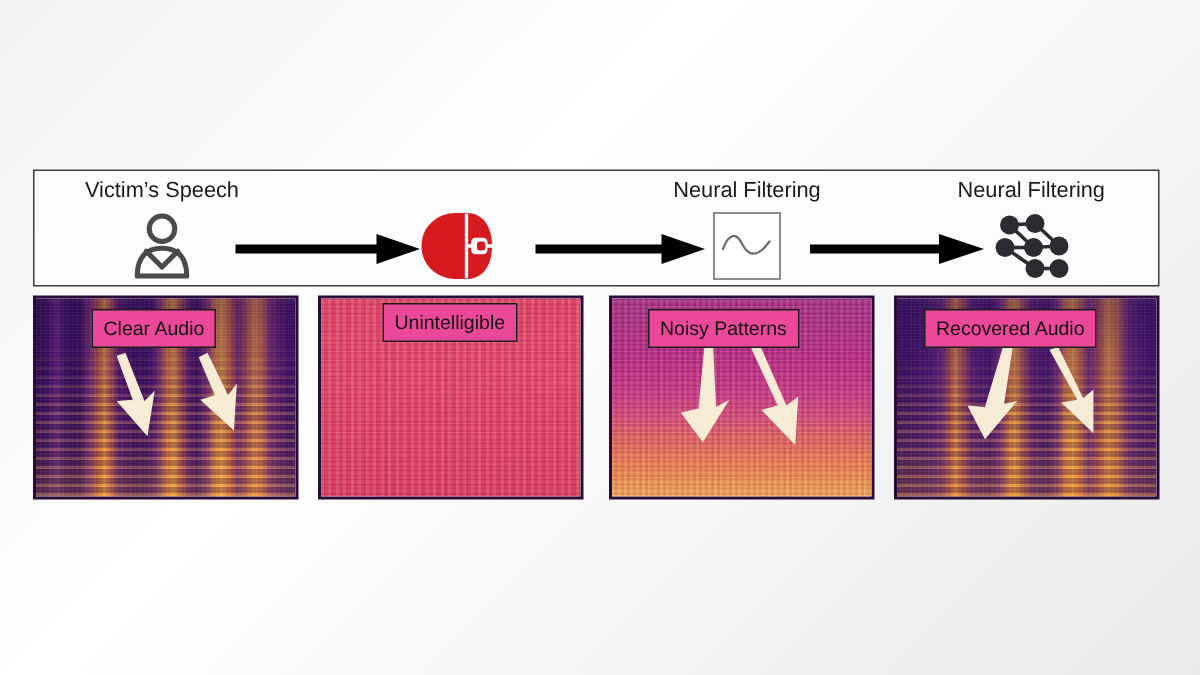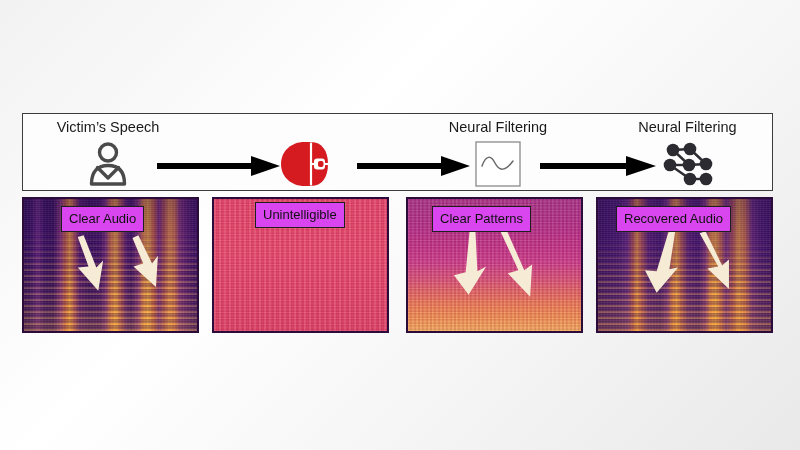--- a/index.html
+++ b/index.html
@@ -77,21 +77,21 @@
   .spec-noise {
     position: absolute; inset: 0;
     opacity: .30;
     background-image:
       repeating-linear-gradient(0deg, rgba(255,255,255,.16) 0px, rgba(255,255,255,.16) 1px, rgba(0,0,0,.14) 1px, rgba(0,0,0,.14) 2px),
       repeating-linear-gradient(90deg, rgba(255,255,255,.10) 0px, rgba(255,255,255,.10) 1px, rgba(0,0,0,.10) 1px, rgba(0,0,0,.10) 3px);
   }
 
   .callout {
     position: absolute;
-    background: #d946ef;
+    background: #ec4899;
     border: 1.6px solid #1e1e1e;
     color: #111;
     font-size: 13px;
     line-height: 1;
     padding: 5px 7px 6px 7px;
     white-space: nowrap;
     z-index: 6;
   }
 
   .arrow-svg {
@@ -237,21 +237,21 @@
             repeating-linear-gradient(0deg, rgba(255,220,180,.09) 0px, rgba(255,220,180,.09) 1px,
                                             rgba(130,25,85,.11) 1px, rgba(130,25,85,.11) 3px)"></div>
       <div class="spec-noise" style="opacity:.22"></div>
       <svg class="arrow-svg" viewBox="0 0 177 136">
         <g fill="#f6ecd6">
           <path d="M69 32 L71 74 L80 69 L62 98 L47 78 L59 75 L63 33 Z"></path>
           <path d="M101 32 L119 73 L127 67 L125 100 L102 76 L113 73 L95 34 Z"></path>
         </g>
       </svg>
     </div>
-    <div class="callout" style="left:24px; top:7px;">Clear Patterns</div>
+    <div class="callout" style="left:24px; top:7px;">Noisy Patterns</div>
   </div>
 
   <div class="spec-panel" style="left:596px;">
     <div class="spec-inner">
       <div class="spec-bg" style="background:
             linear-gradient(90deg,
               #3d1263 0%,  #44156e 6%,  #4b1a74 12%, #6a2a84 17%,
               #b2504f 20%, #f4993c 22.5%, #c05a4e 25%, #5b2078 29%,
               #44156e 36%, #7b3381 40%, #e4803f 43%, #fba93b 45.5%,
               #c2604a 48%, #5e2176 52%, #45166f 58%, #86377d 62%,

